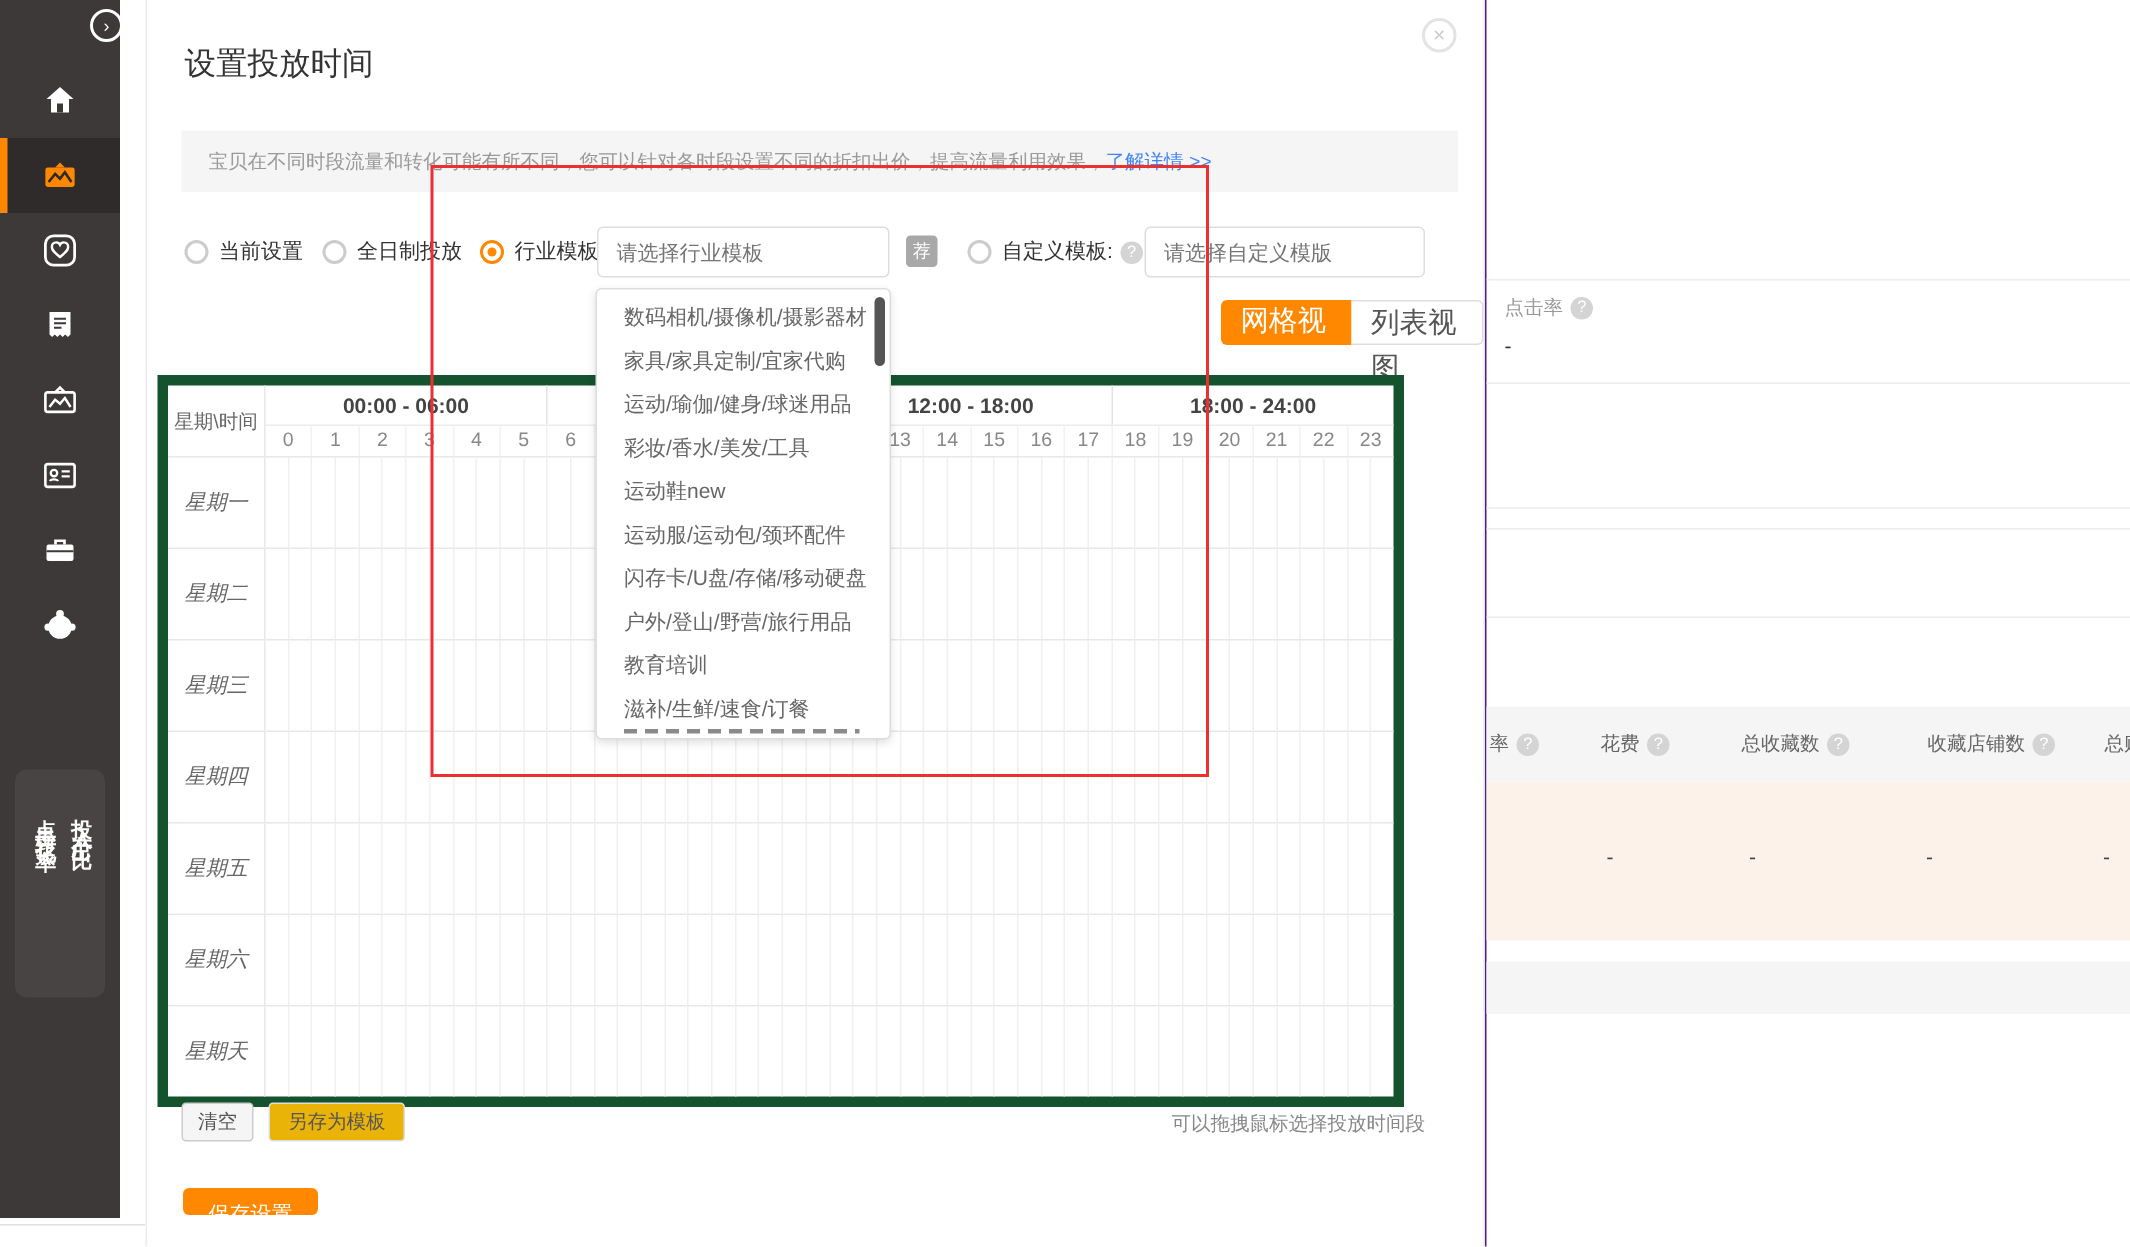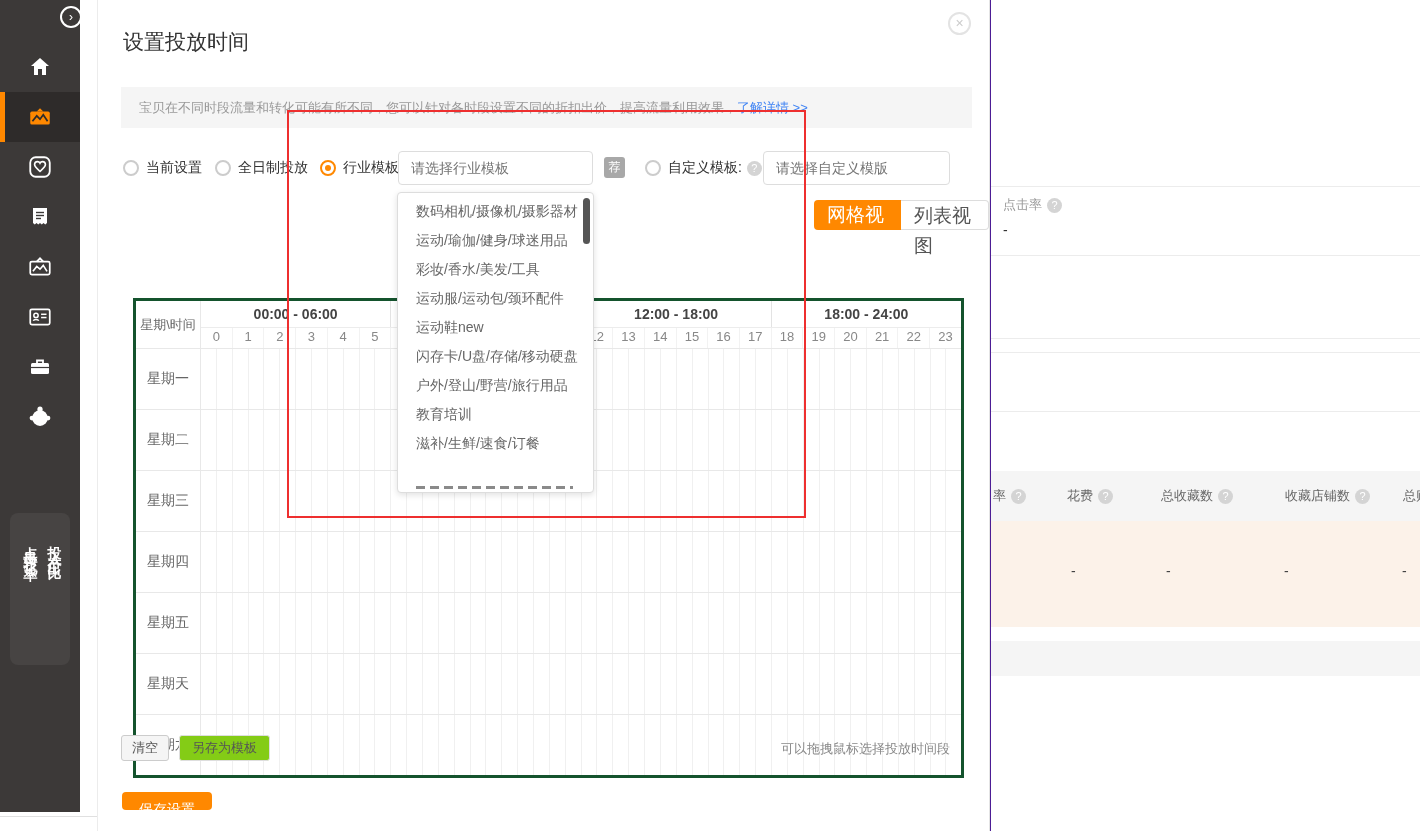--- a/index.html
+++ b/index.html
@@ -44,42 +44,42 @@
   .help { display:inline-block; width:15px; height:15px; background:#d4d4d4; border-radius:50%; color:#fff;
     font-size:11px; line-height:15px; text-align:center; margin-left:5px; }
 
   
   #view-toggle { position:absolute; left:716px; top:200px; display:flex; }
   .vt-btn { height:30px; padding:0 13px; font-size:19px; line-height:30px; }
   .vt-grid { background:#ff8800; color:#fff; border-radius:4px 0 0 4px; }
   .vt-list { background:#fff; color:#555; border:1px solid #ddd; border-left:none; border-radius:0 4px 4px 0; }
 
   
-  #schedule { position:absolute; left:35px; top:250px; width:831px; border:3px solid #14532d;margin-top:48px; }
+  #schedule { position:absolute; left:7px; top:250px; width:831px; border:7px solid #14532d; }
   .shead { display:flex; height:47px; }
   .corner { width:65px; border-right:1px solid #e8e8e8; display:flex; align-items:center; justify-content:center;
     font-size:13px; color:#666; }
   .htwrap { flex:1; display:flex; flex-direction:column; }
   .grow { display:flex; height:27px; border-bottom:1px solid #ececec; }
   .gcell { flex:1; text-align:center; line-height:27px; font-size:14px; font-weight:bold; color:#444; }
   .gcell + .gcell { border-left:1px solid #e3e3e3; }
   .hrow { display:flex; height:20px; }
   .hcell { flex:1; text-align:center; font-size:13px; color:#888; line-height:18px; border-left:1px solid #f2f2f2; }
   .hcell:first-child { border-left:none; }
-  .day { display:flex; height:61px; border-top:1px solid #e8e8e8; }
+  .day { display:flex; height:61px; border-top:1px solid #e8e8e8;font-style:italic; }
   .dlabel { width:65px; border-right:1px solid #e8e8e8; display:flex; align-items:center; justify-content:center;
     font-size:14px; color:#666; }
   .cells { flex:1; display:flex; }
   .cell { flex:1; border-left:1px solid #f0f0f0; }
   .cells .cell:first-child { border-left:none; }
 
   
   #clear-btn { position:absolute; left:23px; top:735px; height:26px; padding:0 10px; background:#f5f5f5;
     border:1px solid #ccc; border-radius:3px; font-size:13px; color:#555; line-height:24px; }
-  #save-template-btn { position:absolute; left:81px; top:735px; height:26px; padding:0 12px; background:#84cc16;
+  #save-template-btn { position:absolute; left:81px; top:735px; height:26px; padding:0 12px; background:#eab308;
     border:1px solid #dedede; border-radius:3px; font-size:13px; color:#555; line-height:24px; }
   #drag-hint { position:absolute; right:39px; top:740px; font-size:13px; color:#888; }
   #save-btn { position:absolute; left:24px; top:792px; height:18px; padding:0 17px; background:#ff8800;
     border:none; border-radius:4px; color:#fff; font-size:14px; line-height:34px; }
 
   
   #industry-dropdown { position:absolute; left:397px; top:192px; width:197px; height:301px; background:#fff;
     border:1px solid #ddd; border-radius:4px; box-shadow:0 2px 6px rgba(0,0,0,.12); z-index:50; overflow:hidden; }
   .dd-list { padding-top:4px; }
   .dd-item { height:29px; line-height:29px; padding-left:18px; font-size:14px; color:#666; white-space:nowrap; }
@@ -567,21 +567,21 @@
             <div class="cell"></div>
             <div class="cell"></div>
             <div class="cell"></div>
             <div class="cell"></div>
             <div class="cell"></div>
             <div class="cell"></div>
             <div class="cell"></div>
           </div>
         </div>
         <div class="day">
-          <div class="dlabel">星期天</div>
+          <div class="dlabel">星期六</div>
           <div class="cells">
             <div class="cell"></div>
             <div class="cell"></div>
             <div class="cell"></div>
             <div class="cell"></div>
             <div class="cell"></div>
             <div class="cell"></div>
             <div class="cell"></div>
             <div class="cell"></div>
             <div class="cell"></div>
@@ -620,21 +620,21 @@
             <div class="cell"></div>
             <div class="cell"></div>
             <div class="cell"></div>
             <div class="cell"></div>
             <div class="cell"></div>
             <div class="cell"></div>
             <div class="cell"></div>
           </div>
         </div>
         <div class="day">
-          <div class="dlabel">星期六</div>
+          <div class="dlabel">星期天</div>
           <div class="cells">
             <div class="cell"></div>
             <div class="cell"></div>
             <div class="cell"></div>
             <div class="cell"></div>
             <div class="cell"></div>
             <div class="cell"></div>
             <div class="cell"></div>
             <div class="cell"></div>
             <div class="cell"></div>
@@ -684,24 +684,25 @@
 
   <button id="clear-btn">清空</button>
   <button id="save-template-btn">另存为模板</button>
   <div id="drag-hint">可以拖拽鼠标选择投放时间段</div>
   <button id="save-btn">保存设置</button>
 </div>
 
 <div id="industry-dropdown">
   <div class="dd-list">
       <div class="dd-item">数码相机/摄像机/摄影器材</div>
+      <div class="dd-item">家具/家具定制/宜家代购</div>
       <div class="dd-item">运动/瑜伽/健身/球迷用品</div>
       <div class="dd-item">彩妆/香水/美发/工具</div>
+      <div class="dd-item">运动鞋new</div>
       <div class="dd-item">运动服/运动包/颈环配件</div>
-      <div class="dd-item">运动鞋new</div>
       <div class="dd-item">闪存卡/U盘/存储/移动硬盘</div>
       <div class="dd-item">户外/登山/野营/旅行用品</div>
       <div class="dd-item">教育培训</div>
       <div class="dd-item">滋补/生鲜/速食/订餐</div>
     </div>
   <div id="dd-scrollthumb"></div>
   <div id="dd-clip"></div>
 </div>
 
 <div id="annotation-rect"></div>

